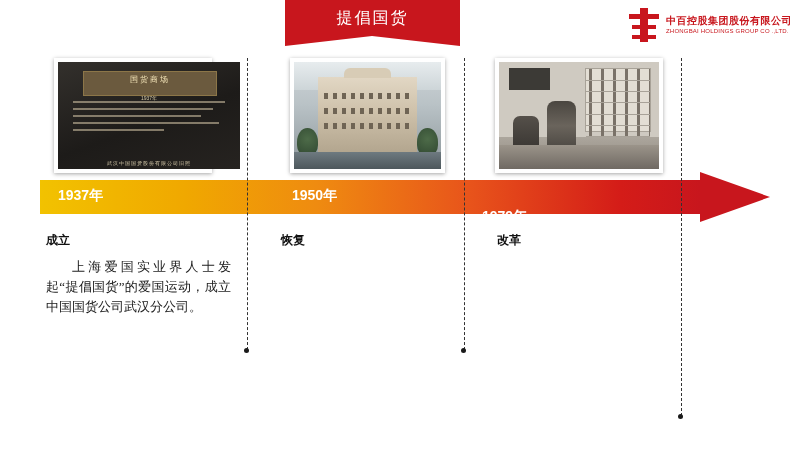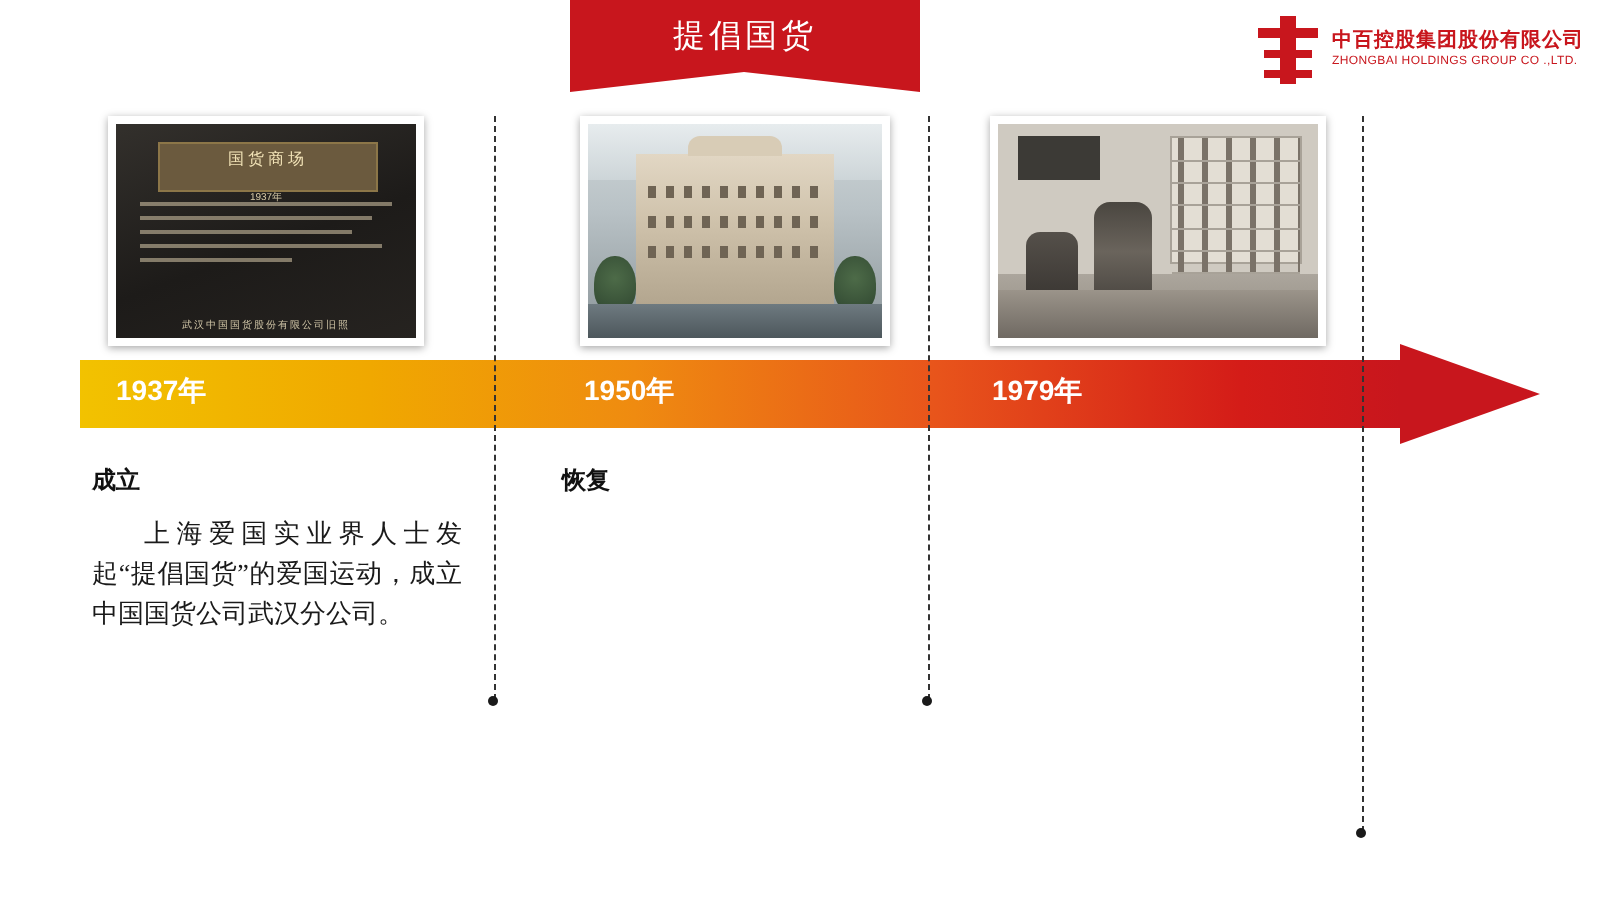--- a/index.html
+++ b/index.html
@@ -117,21 +117,21 @@
     box-sizing: border-box;
   }
   .photo-inner {
     width: 100%;
     height: 100%;
     position: relative;
     overflow: hidden;
   }
 
   
-  .ph1 { background: linear-gradient(160deg,#33302c 0%, #1d1b19 55%, #262320 100%); }
+  .ph1 { background: linear-gradient(160deg,#33302c 0%, #1d1b19 55%, #262320 100%); padding-left: 32px; }
   .ph1 .plaque {
     position: absolute; left: 14%; top: 8%; width: 72%; height: 22%;
     background: #6b5a3e; border: 1px solid #8c7648;
   }
   .ph1 .plaque-t {
     color: #f1e2b6; font-size: 8px; text-align: center; line-height: 1.9;
     letter-spacing: 2px;
   }
   .ph1 .lines { position: absolute; left: 8%; top: 36%; right: 8%; }
   .ph1 .lines i {
@@ -302,33 +302,34 @@
     <div class="person"></div>
     <div class="floor"></div>
   </div>
 </div>
 
 <div class="arrow-wrap">
   <div class="arrow-body"></div>
   <div class="arrow-head"></div>
   <div class="year-label" style="left:18px;">1937年</div>
   <div class="year-label" style="left:252px;">1950年</div>
-  <div class="year-label" style="left:456px;">1979年</div>
+  <div class="year-label" style="left:442px;margin-top:21px;">1979年</div>
 </div>
 
 <div class="dotline" style="left:247px; top:58px; height:292px;"></div>
 <div class="dot" style="left:244px; top:348px;"></div>
 <div class="dotline" style="left:464px; top:58px; height:292px;"></div>
 <div class="dot" style="left:461px; top:348px;"></div>
 <div class="dotline" style="left:681px; top:58px; height:358px;"></div>
 <div class="dot" style="left:678px; top:414px;"></div>
 
 <div class="block" style="left:46px; top:232px; width:185px;font-family:Liberation Serif, serif;">
   <div class="block-title">成立</div>
   <div class="block-body">上海爱国实业界人士发起“提倡国货”的爱国运动，成立中国国货公司武汉分公司。</div>
 </div>
 
 <div class="block" style="left:281px; top:232px; width:175px;">
   <div class="block-title">恢复</div>
 </div>
 
 <div class="block" style="left:497px; top:232px; width:180px;">
+  <div class="block-title">改革</div>
 </div>
 
 </body></html>

